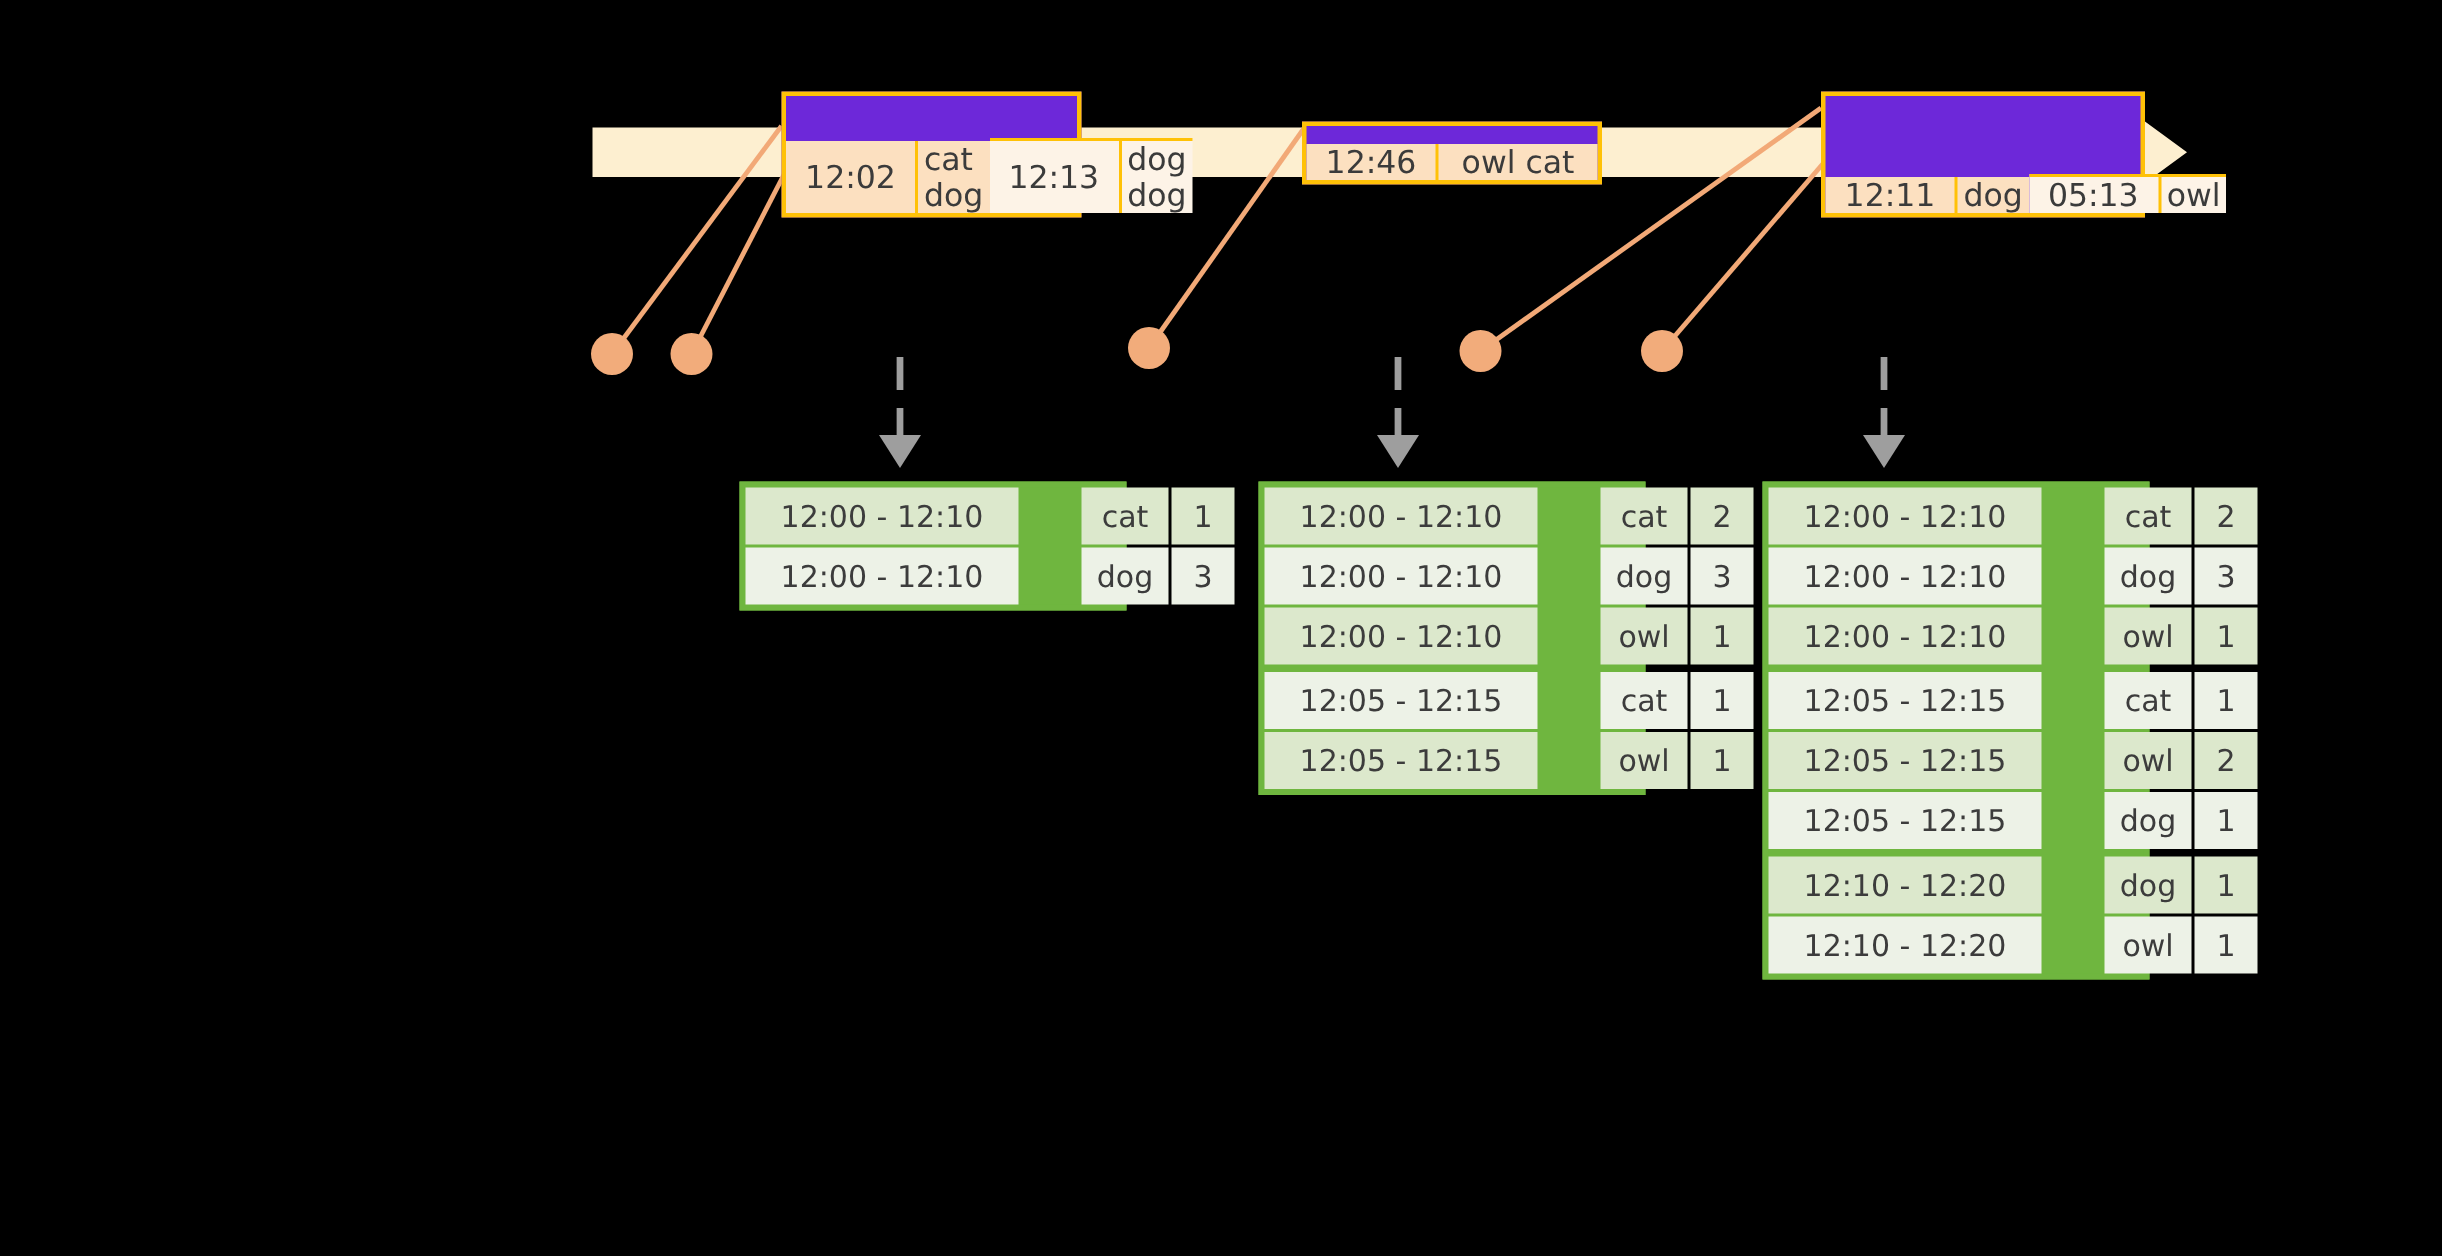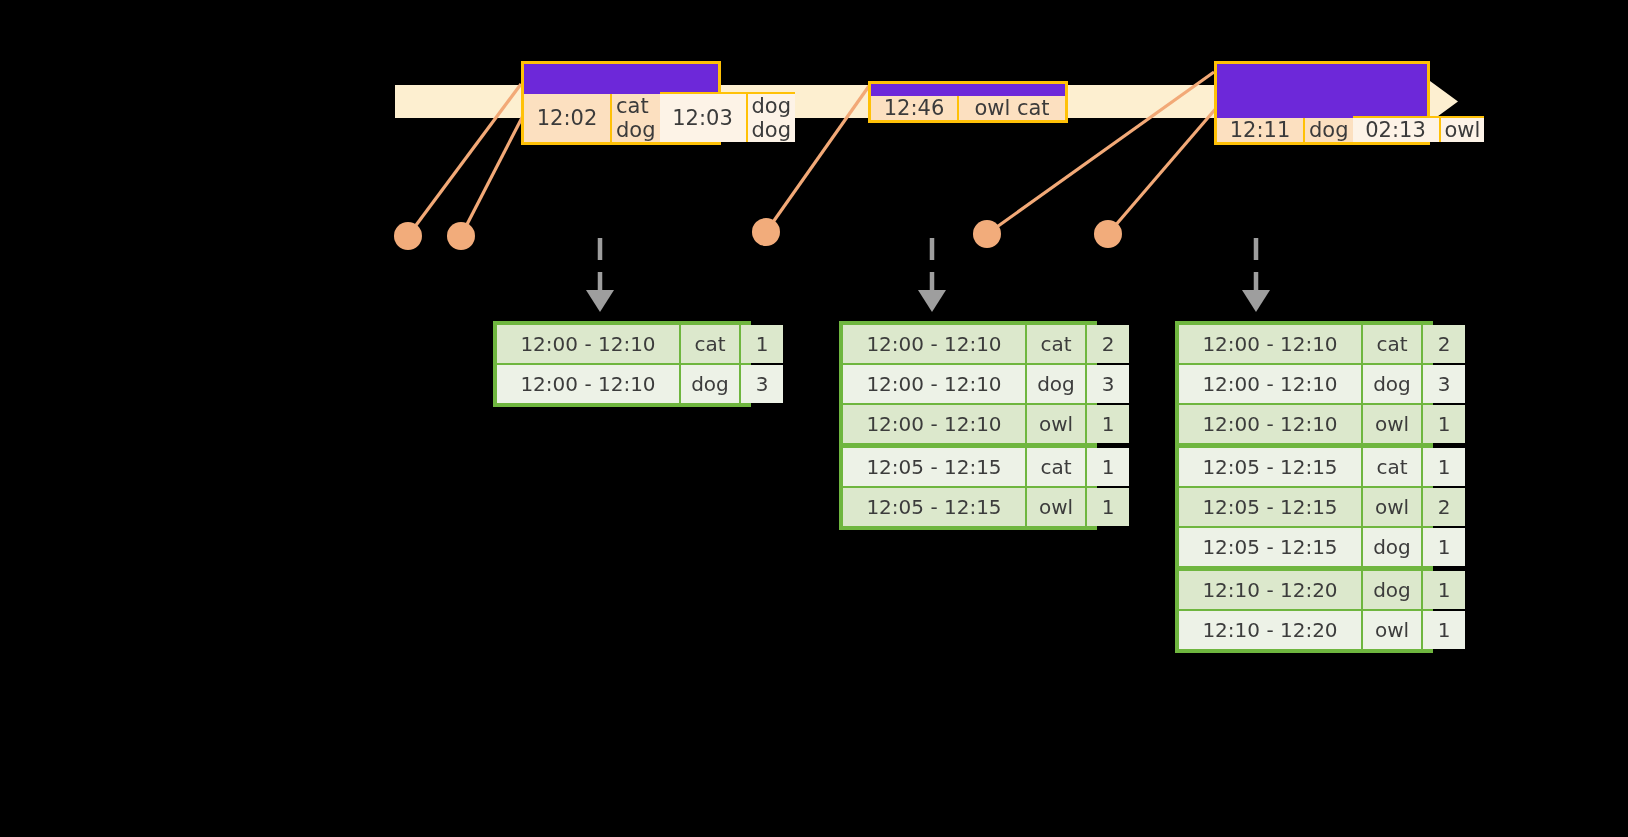--- a/index.html
+++ b/index.html
@@ -87,21 +87,21 @@
     display: flex;
     align-items: center;
     justify-content: center;
     font-size: 20px;
     color: #3c3c3c;
     box-sizing: border-box;
     margin-right: 2px;
   }
   .rt-cell:last-child { margin-right: 0; }
   .rt-win  { flex: 0 0 182px; }
-  .rt-key  { flex: 0 0 58px; }
+  .rt-key  { flex: 0 0 58px; margin-left: 40px; }
   .rt-cnt  { flex: 0 0 42px; }
   .shade-dark  { background: #DCE8CC; }
   .shade-light { background: #EDF2E7; }
 </style>
 </head>
 <body>
 
 <div id="canvas">
 
   <svg id="svg-layer" viewBox="0 0 1628 837">
@@ -137,39 +137,39 @@
       <path d="M 1242 290 L 1270 290 L 1256 312 Z"></path>
     </g>
   </svg>
 
   <div class="event-group" style="left:521px; top:61px; width:200px; height:84px;">
     <div class="event-row shade-a">
       <div class="event-time">12:02</div>
       <div class="event-val">cat dog</div>
     </div>
     <div class="event-row shade-b">
-      <div class="event-time">12:03</div>
+      <div class="event-time">12:13</div>
       <div class="event-val">dog dog</div>
     </div>
   </div>
 
   <div class="event-group" style="left:868px; top:81px; width:200px; height:42px;">
     <div class="event-row shade-a">
       <div class="event-time">12:46</div>
       <div class="event-val">owl cat</div>
     </div>
   </div>
 
   <div class="event-group" style="left:1214px; top:61px; width:216px; height:84px;">
     <div class="event-row shade-a">
       <div class="event-time">12:11</div>
       <div class="event-val">dog</div>
     </div>
     <div class="event-row shade-b">
-      <div class="event-time">02:13</div>
+      <div class="event-time">05:13</div>
       <div class="event-val">owl</div>
     </div>
   </div>
 
   <div class="result-table" id="rt-0" style="left:493px; top:321px; width:258px;">
       <div class="rt-row">
         <div class="rt-cell rt-win shade-dark">12:00 - 12:10</div>
         <div class="rt-cell rt-key shade-dark">cat</div>
         <div class="rt-cell rt-cnt shade-dark">1</div>
       </div>

